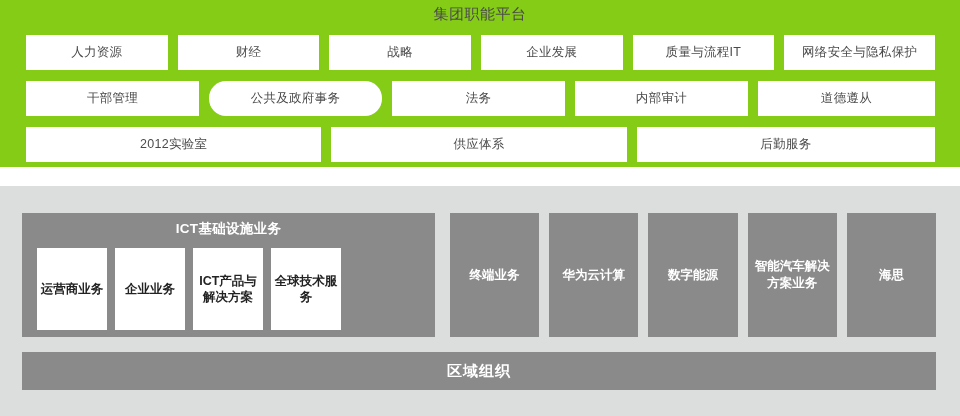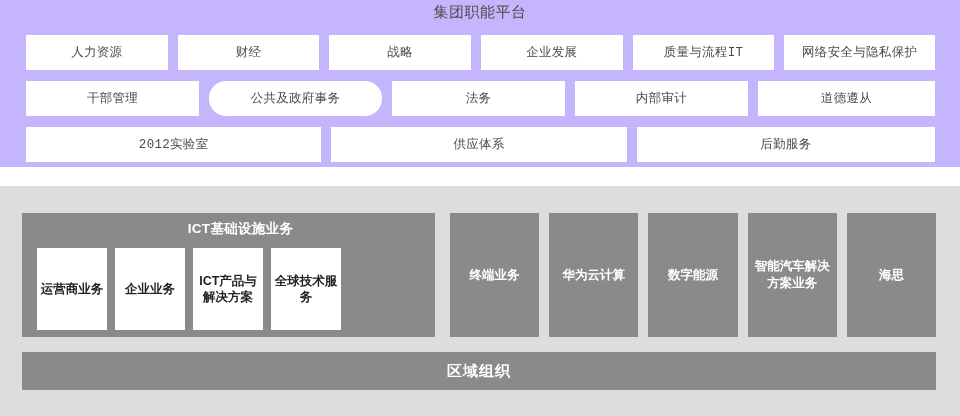--- a/index.html
+++ b/index.html
@@ -22,23 +22,22 @@
     background: #ffffff;
   }
 
   
   .panel-top {
     position: absolute;
     left: 0;
     top: 0;
     width: 960px;
     height: 167px;
-    background: #c4b5fd;
-    box-sizing: border-box;
-    font-family: Liberation Mono, monospace;
+    background: #84cc16;
+    box-sizing: border-box;
   }
 
   .panel-title {
     position: absolute;
     left: 0;
     top: 4px;
     width: 960px;
     text-align: center;
     font-size: 15px;
     line-height: 20px;
@@ -97,21 +96,21 @@
     left: 22px;
     top: 27px;
     width: 413px;
     height: 124px;
     background: #8a8a8a;
     box-sizing: border-box;
   }
 
   .ict-title {
     position: absolute;
-    left: 12px;
+    left: 0;
     top: 7px;
     width: 413px;
     text-align: center;
     font-size: 13.5px;
     line-height: 18px;
     color: #ffffff;
     font-weight: bold;
     letter-spacing: 0.3px;
   }
 

